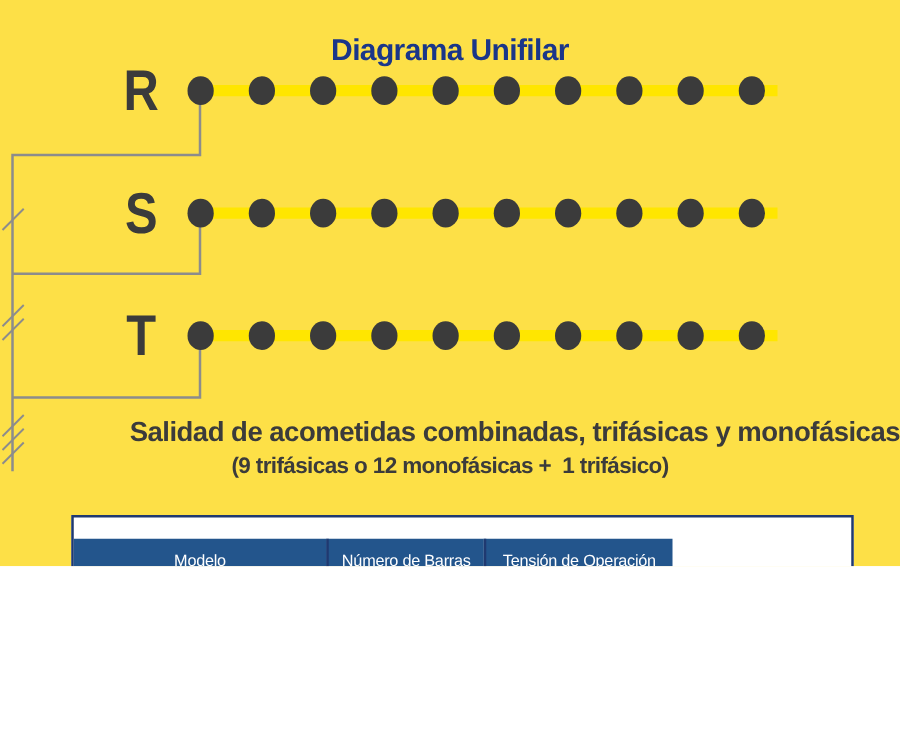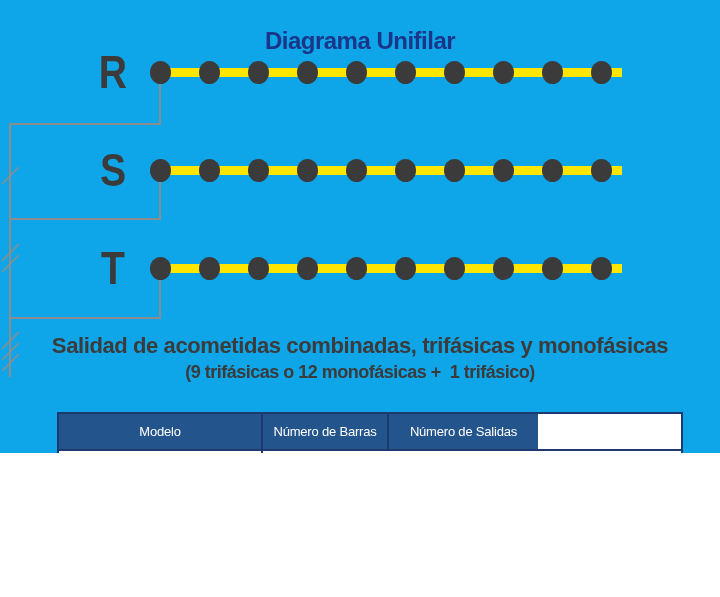--- a/index.html
+++ b/index.html
@@ -1,17 +1,17 @@
 <!DOCTYPE html>
 <html style="--busbar_yellow: #FFE600; --dot_color: #3B3B3B; --line_gray: #8C8C8C; --title_blue: #1A3689; --text_dark: #3B3B3B; --header_bg: #23558C; --header_text: #FFFFFF; --table_border: #1F3970;"><head>
 <meta charset="utf-8">
 <style>
   html,body{margin:0;padding:0;background:#fff;}
   #page{
-    position:relative;width:720px;height:453px;background:#0ea5e9;overflow:hidden;
+    position:relative;width:720px;height:453px;background:#fde047;overflow:hidden;
     font-family:"Liberation Sans",sans-serif;color:#3B3B3B;
   }
   
   #connector-svg{position:absolute;left:0;top:0;width:720px;height:597px;pointer-events:none;}
   .wire{stroke:var(--line_gray,#8C8C8C);stroke-width:2;fill:none;}
   .tick{stroke:var(--line_gray,#8C8C8C);stroke-width:1.5;fill:none;}
 
   .diagram-title{
     position:absolute;left:0;top:27px;width:720px;text-align:center;
     font-size:24px;font-weight:700;letter-spacing:-0.5px;color:var(--title_blue,#1A3689);
@@ -29,28 +29,28 @@
   }
   .dots{position:absolute;left:152px;top:0;width:470px;height:60px;}
   .dot{
     position:absolute;top:18.5px;width:21px;height:23px;border-radius:50%;
     background:var(--dot_color,#3B3B3B);
   }
   .caption{
     position:absolute;left:0;width:720px;text-align:center;
     font-weight:700;color:var(--text_dark,#3B3B3B);white-space:pre;
   }
-  .caption-1{top:333px;font-size:22px;letter-spacing:-0.4px;}
+  .caption-1{top:333px;font-size:22px;letter-spacing:-0.4px;text-align:right;}
   .caption-2{top:362px;font-size:18px;letter-spacing:-0.5px;}
 
   .spec-table{
     position:absolute;left:57px;top:412px;width:622px;
     border:2px solid var(--table_border,#1F3970);background:#fff;
   }
-  .thead,.tbody{display:grid;grid-template-columns:202px 126px 151px 143px;}
+  .thead,.tbody{display:grid;grid-template-columns:202px 126px 151px 143px;margin-top:17px;}
   .th{
     background:var(--header_bg,#23558C);color:var(--header_text,#FFFFFF);
     height:35px;display:flex;align-items:center;justify-content:center;
     font-size:13px;font-weight:400;letter-spacing:-0.2px;
   }
   .th + .th{border-left:2px solid var(--table_border,#1F3970);}
   .tbody{border-top:2px solid var(--table_border,#1F3970);}
   .td{
     height:108px;display:flex;flex-direction:column;align-items:center;justify-content:center;
     font-size:21px;color:var(--text_dark,#3B3B3B);text-align:center;line-height:27px;
@@ -127,21 +127,21 @@
       </div>
   </div>
 
   <div class="caption caption-1">Salidad de acometidas combinadas, trifásicas y monofásicas</div>
   <div class="caption caption-2">(9 trifásicas o 12 monofásicas +  1 trifásico)</div>
 
   <div class="spec-table">
     <div class="thead">
       <div class="th">Modelo</div>
       <div class="th">Número de Barras</div>
-      <div class="th">Número de Salidas</div>
+      <div class="th">Tensión de Operación</div>
     </div>
     <div class="tbody">
       <div class="td td-barras">3</div>
       <div class="td td-salidas">
         <span>Salidas</span>
       </div>
     </div>
   </div>
 
 </div>

